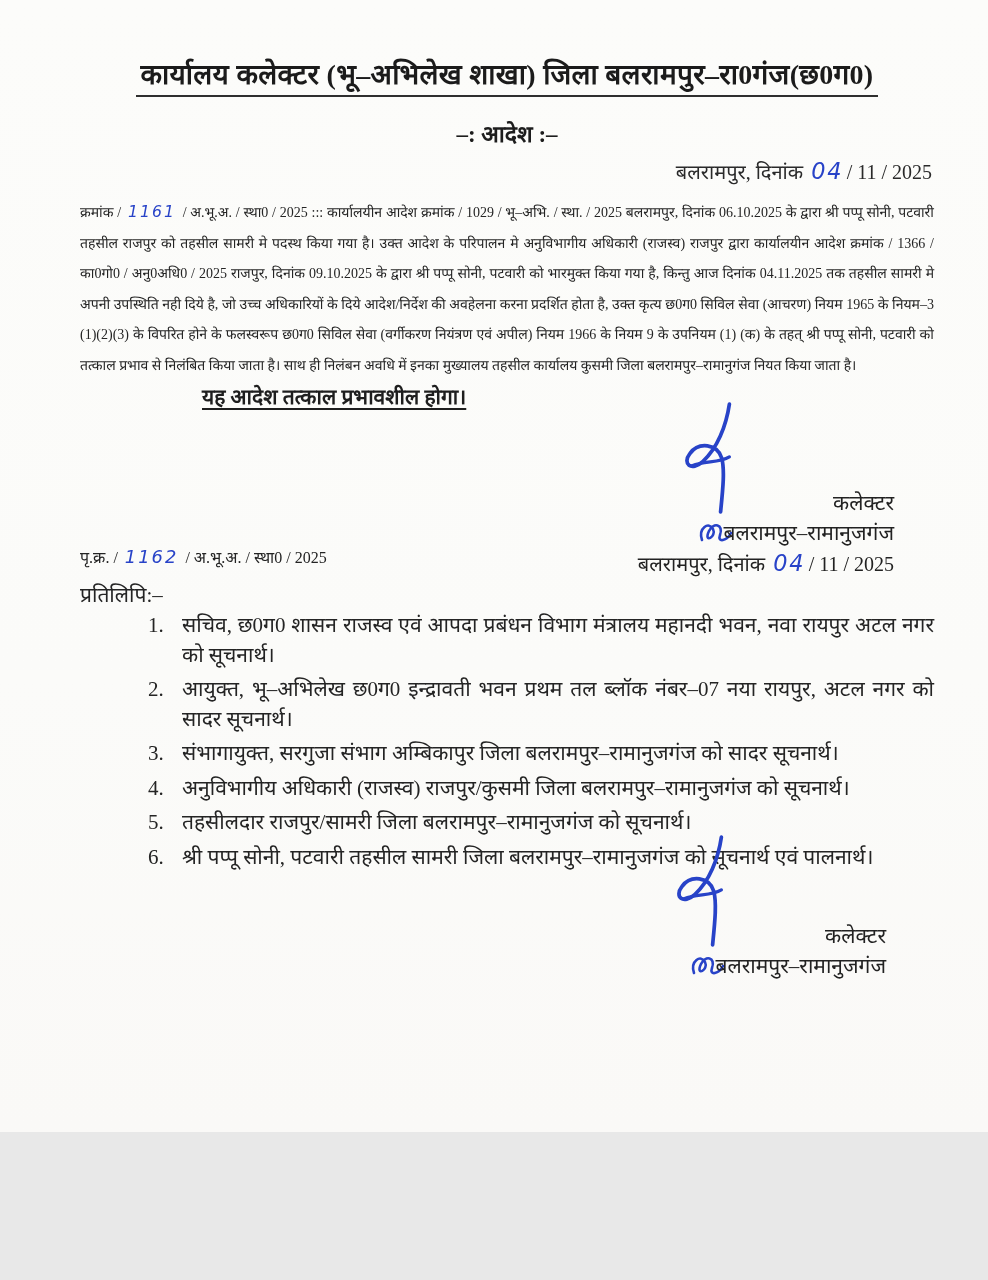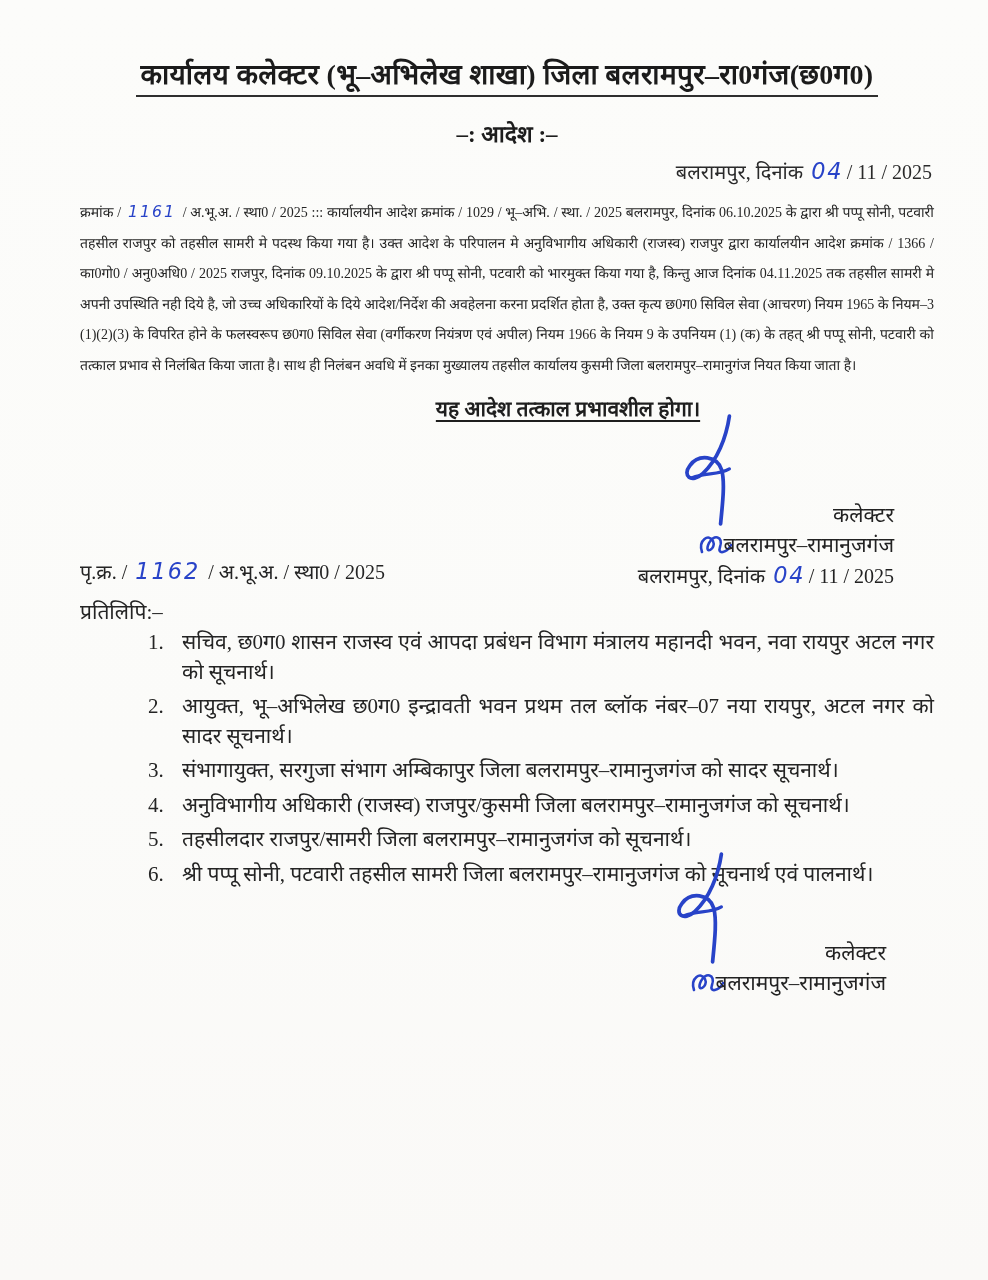--- a/index.html
+++ b/index.html
@@ -1,18 +1,18 @@
 <!DOCTYPE html>
 <html lang="hi"><head>
 <meta charset="utf-8">
 <style>
   html,body{margin:0;padding:0;background:#e8e8e8;}
   .page{
     position:relative;
-    width:988px;height:1280px;
+    width:988px;height:1132px;
     margin:0 auto;
     background:linear-gradient(180deg,#fcfcfa 0%,#fbfbf9 60%,#faf9f7 100%);
     font-family:"Liberation Serif","DejaVu Serif",serif;
     color:#262626;
     overflow:hidden;
     box-sizing:border-box;
     padding:54px 54px 0 80px;
   }
   .center{text-align:center;}
   .office-title{
@@ -36,37 +36,36 @@
     padding:0 3px;
     margin-top:11px;
   }
   .body-para{
     margin:12px 0 0 0;
     font-size:14px;line-height:30.5px;
     text-align:justify;color:#242424;
   }
   .para-indent{text-indent:110px;margin-top:0;}
   .effective-line{
-    margin:13px 0 0 122px;
+    margin:1px 0 0 122px;
     font-size:21px;font-weight:bold;color:#1e1e1e;
     text-decoration:underline;
     text-underline-offset:4px;
-    text-align:center;
   }
   .sig-block{
     width:360px;margin-left:auto;text-align:right;
     font-size:21px;color:#222;line-height:30px;
   }
   .sig-block.top{margin-top:-8px;margin-right:40px;}
   .sig-block.bottom{margin-top:-42px;margin-right:48px;}
   .sig-ink{display:block;margin:0 auto -26px auto;}
   .sig-place{white-space:nowrap;position:relative;}
   .scribble{vertical-align:-6px;margin-right:-10px;}
   .sig-date{font-size:20px;white-space:nowrap;}
-  .ref-line{font-size:20px;margin-top:-33px;color:#242424;}
+  .ref-line{font-size:16px;margin-top:-33px;color:#242424;}
   .copy-label{font-size:21px;margin-top:12px;color:#242424;}
   .copy-list{
     list-style:none;margin:3px 0 0 0;padding:0 0 0 68px;
     font-size:21px;line-height:29.5px;color:#242424;
   }
   .copy-list li{display:flex;margin-bottom:5px;}
   .li-no{flex:0 0 34px;}
   .li-text{flex:1;text-align:justify;}
 </style>
 </head>

